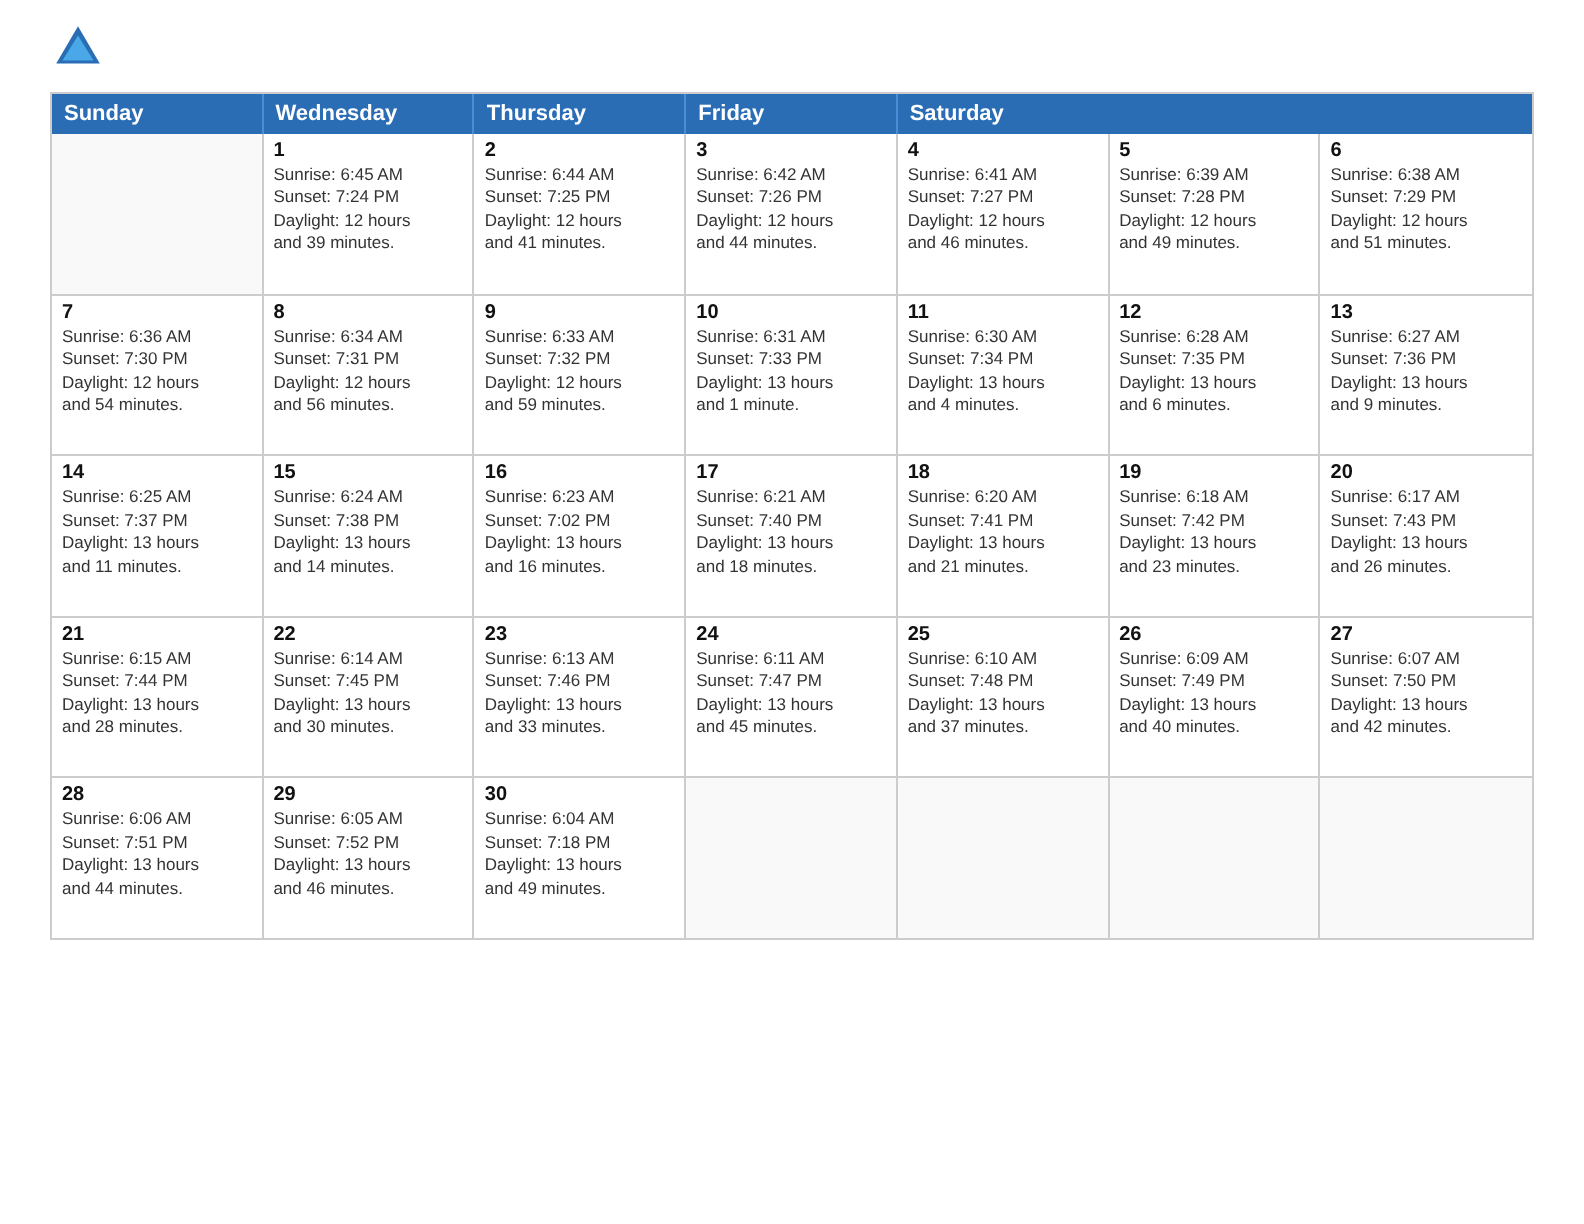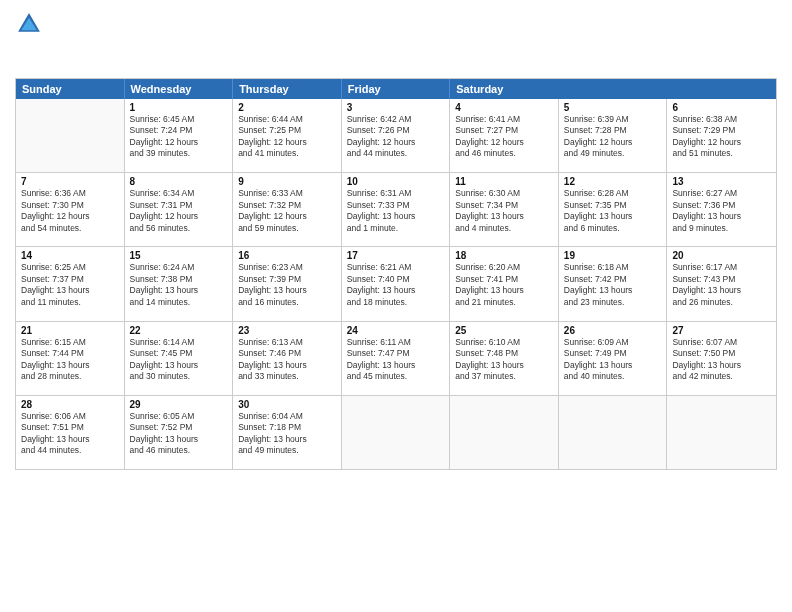--- a/index.html
+++ b/index.html
@@ -6,24 +6,23 @@
     body {
       font-family: Arial, Helvetica, sans-serif;
       background: #fff;
       width: 792px;
       height: 612px;
       overflow: hidden;
     }
     .page {
       width: 792px;
       height: 480px;
-      padding: 10px 15px;
+      padding: 10px 25px;
       display: flex;
       flex-direction: column;
-      gap: 32px;
     }
     .header {
       display: flex;
       justify-content: space-between;
       align-items: flex-start;
       margin-bottom: 8px;
     }
     .logo {
       display: flex;
       align-items: center;
@@ -242,21 +241,21 @@
           <div class="cal-cell">
             <div class="day-num">15</div>
             <div class="cell-line">Sunrise: 6:24 AM</div>
             <div class="cell-line">Sunset: 7:38 PM</div>
             <div class="cell-line">Daylight: 13 hours</div>
             <div class="cell-line">and 14 minutes.</div>
           </div>
           <div class="cal-cell">
             <div class="day-num">16</div>
             <div class="cell-line">Sunrise: 6:23 AM</div>
-            <div class="cell-line">Sunset: 7:39 PM</div>
+            <div class="cell-line">Sunset: 7:02 PM</div>
             <div class="cell-line">Daylight: 13 hours</div>
             <div class="cell-line">and 16 minutes.</div>
           </div>
           <div class="cal-cell">
             <div class="day-num">17</div>
             <div class="cell-line">Sunrise: 6:21 AM</div>
             <div class="cell-line">Sunset: 7:40 PM</div>
             <div class="cell-line">Daylight: 13 hours</div>
             <div class="cell-line">and 18 minutes.</div>
           </div>

